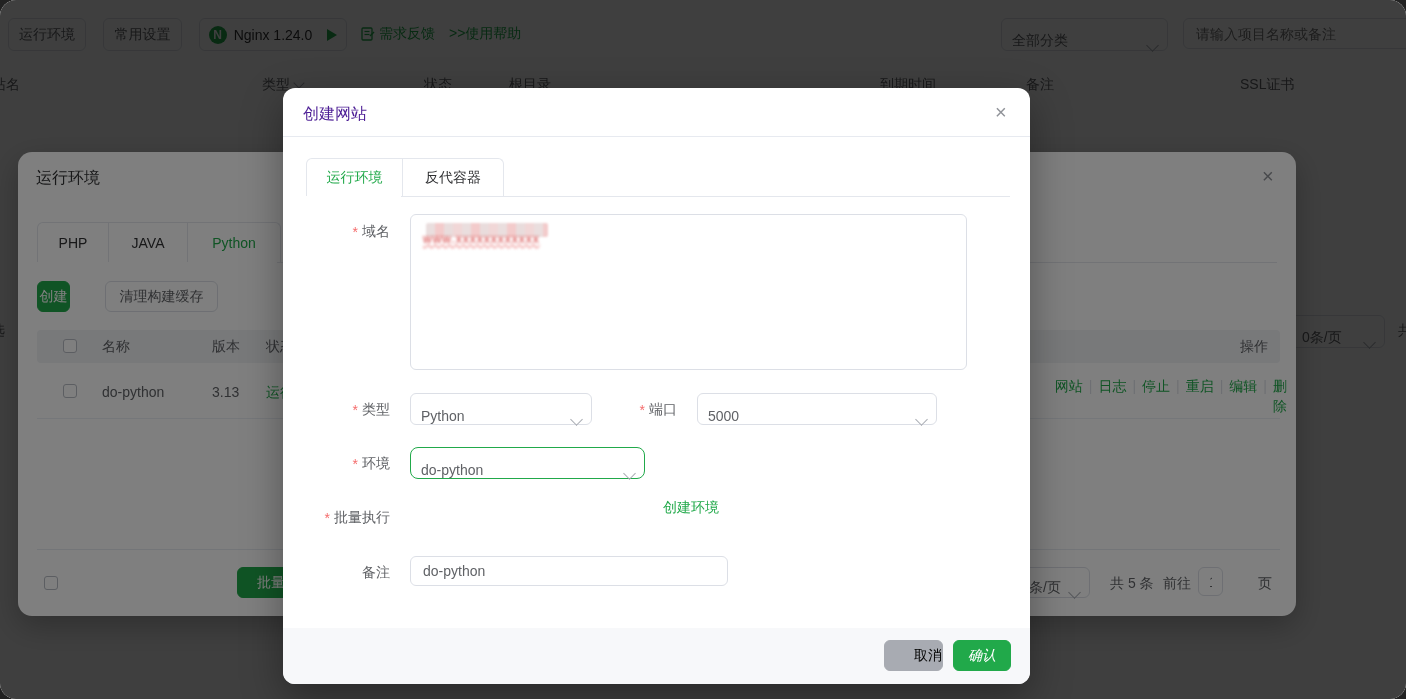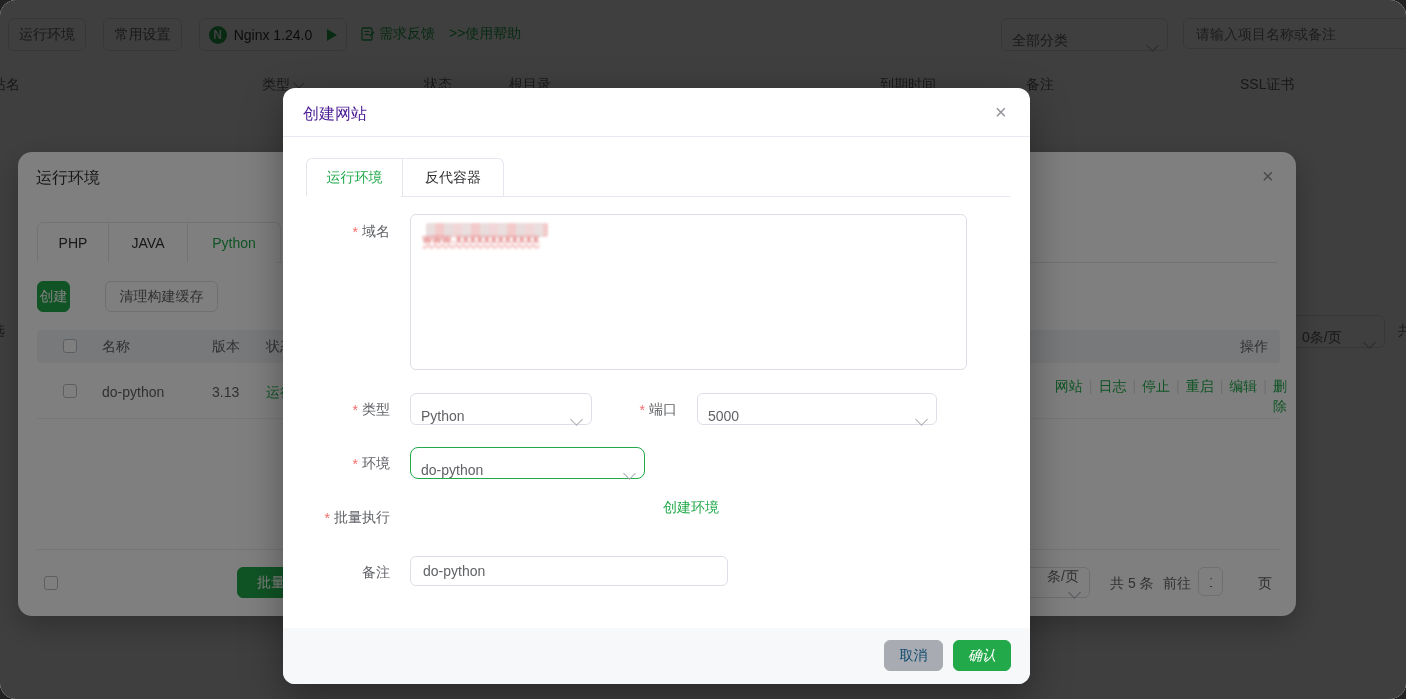--- a/index.html
+++ b/index.html
@@ -3,21 +3,21 @@
 <meta charset="utf-8">
 <style>
   html,body{margin:0;padding:0;background:#222;}
   .screen{position:relative;width:1406px;height:699px;overflow:hidden;background:#fff;
           font-family:"Liberation Sans","DejaVu Sans",sans-serif;font-size:14px;color:#606266;border-radius:16px;}
   .abs{position:absolute;box-sizing:border-box;}
   
   .btn{display:flex;align-items:center;justify-content:center;border:1px solid #dcdfe6;border-radius:6px;
        background:#fff;color:#606266;cursor:pointer;}
   .btn-green{background:#21a94a;border-color:#21a94a;color:#fff;}
-  .btn-grey{background:#a8abb2;border-color:#a8abb2;color:#0c4a6e;}
+  .btn-grey{background:#a8abb2;border-color:#a8abb2;color:#000000;justify-content:flex-end;}
   .sel{display:flex;align-items:flex-end;border:1px solid #dcdfe6;border-radius:6px;background:#fff;
        padding:0 10px;color:#606266;}
   .sel .txt{flex:1;white-space:nowrap;overflow:hidden;}
   .chev{width:8px;height:8px;border-right:1.6px solid #a8abb2;border-bottom:1.6px solid #a8abb2;
         transform:rotate(45deg);margin-top:-4px;flex:none;}
   .inp{border:1px solid #dcdfe6;border-radius:6px;background:#fff;color:#606266;padding:0 12px;
        font-family:inherit;font-size:14px;outline:none;}
   .checkbox{width:14px;height:14px;border:1px solid #b8bcc4;border-radius:3px;background:#fff;}
   .green{color:#21a94a;}
   .close-x{font-size:20px;color:#909399;line-height:1;cursor:pointer;}
@@ -142,21 +142,21 @@
       </div>
     </div>
 
     <div class="divider abs" style="left:19px;top:397px;width:1243px;"></div>
 
     <span class="checkbox abs" style="left:26px;top:424px;"></span>
     <div class="btn btn-green abs" style="left:219px;top:415px;width:96px;height:31px;">
         <span>批量执行</span>
       </div>
 
-    <div class="sel abs" style="left:962px;top:415px;width:110px;height:31px;padding-left:48px;flex-direction:column;">
+    <div class="sel abs" style="left:962px;top:415px;width:110px;height:31px;padding-left:48px;">
       <span class="txt">条/页</span>
       <span class="chev"></span>
     </div>
     <span class="abs" style="left:1092px;top:423px;">共 5 条</span>
     <span class="abs" style="left:1145px;top:423px;">前往</span>
     <input class="inp abs" style="left: 1180px; top: 415px; width: 25px; height: 29px; text-align: center; padding: 0px 10px;" value="1">
     <span class="abs" style="left:1240px;top:423px;">页</span>
   </div>
 
   <div class="overlay" style="z-index:30;"></div>

